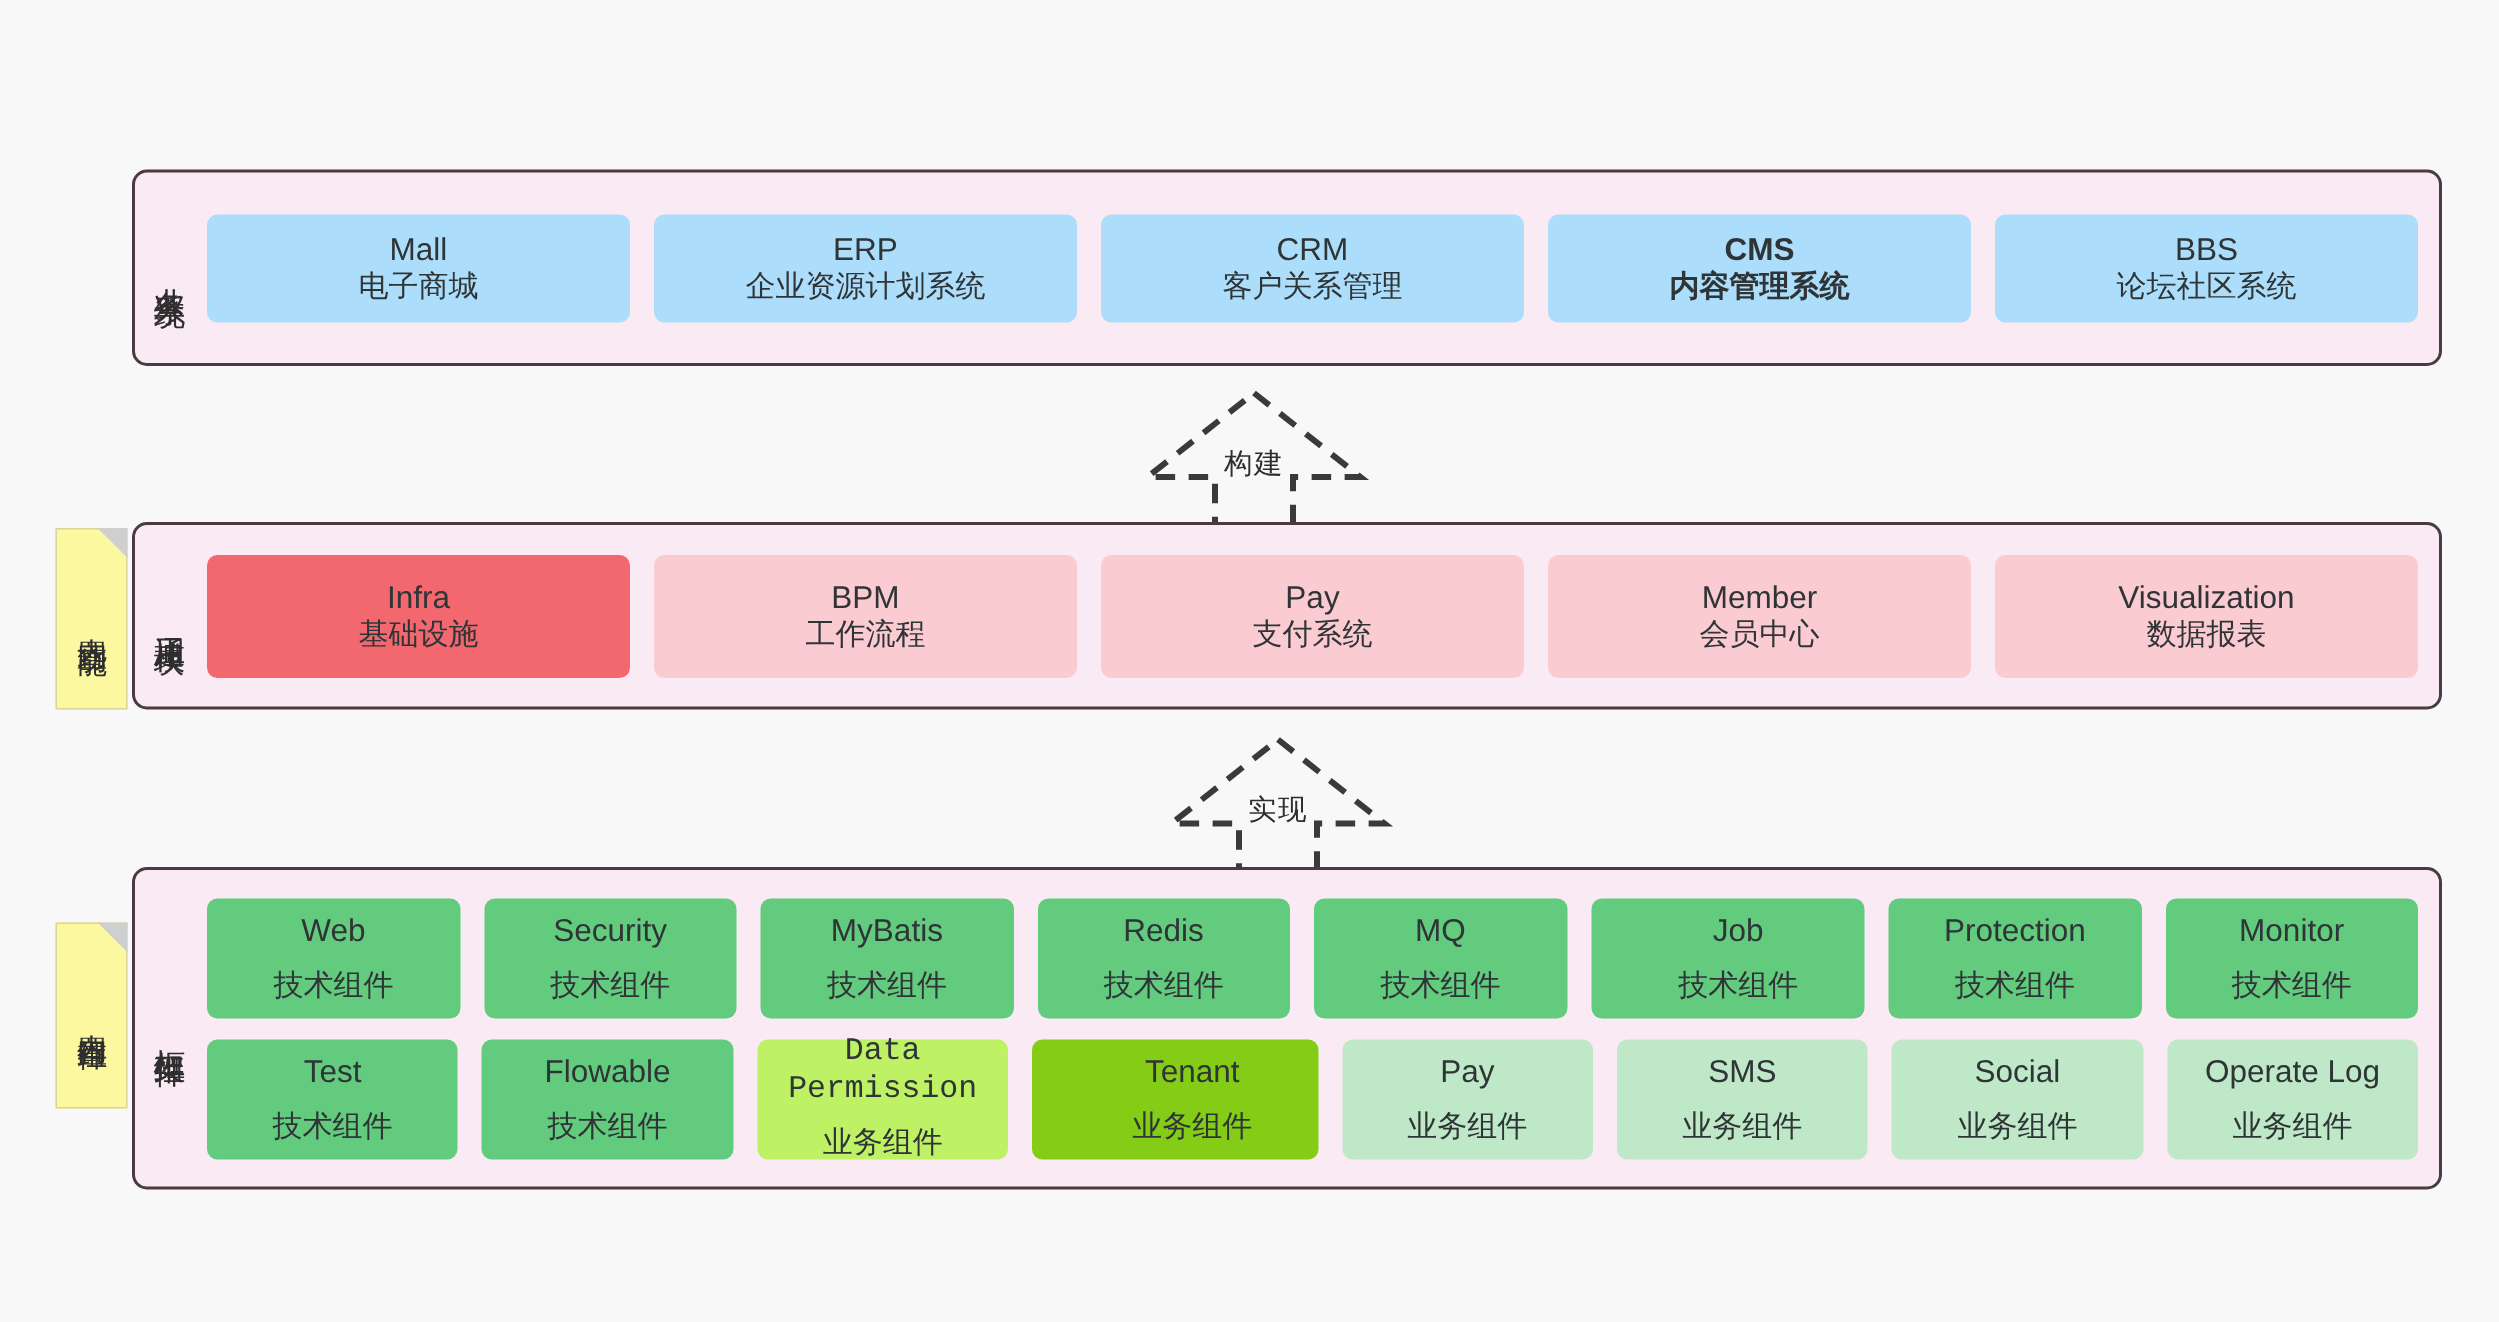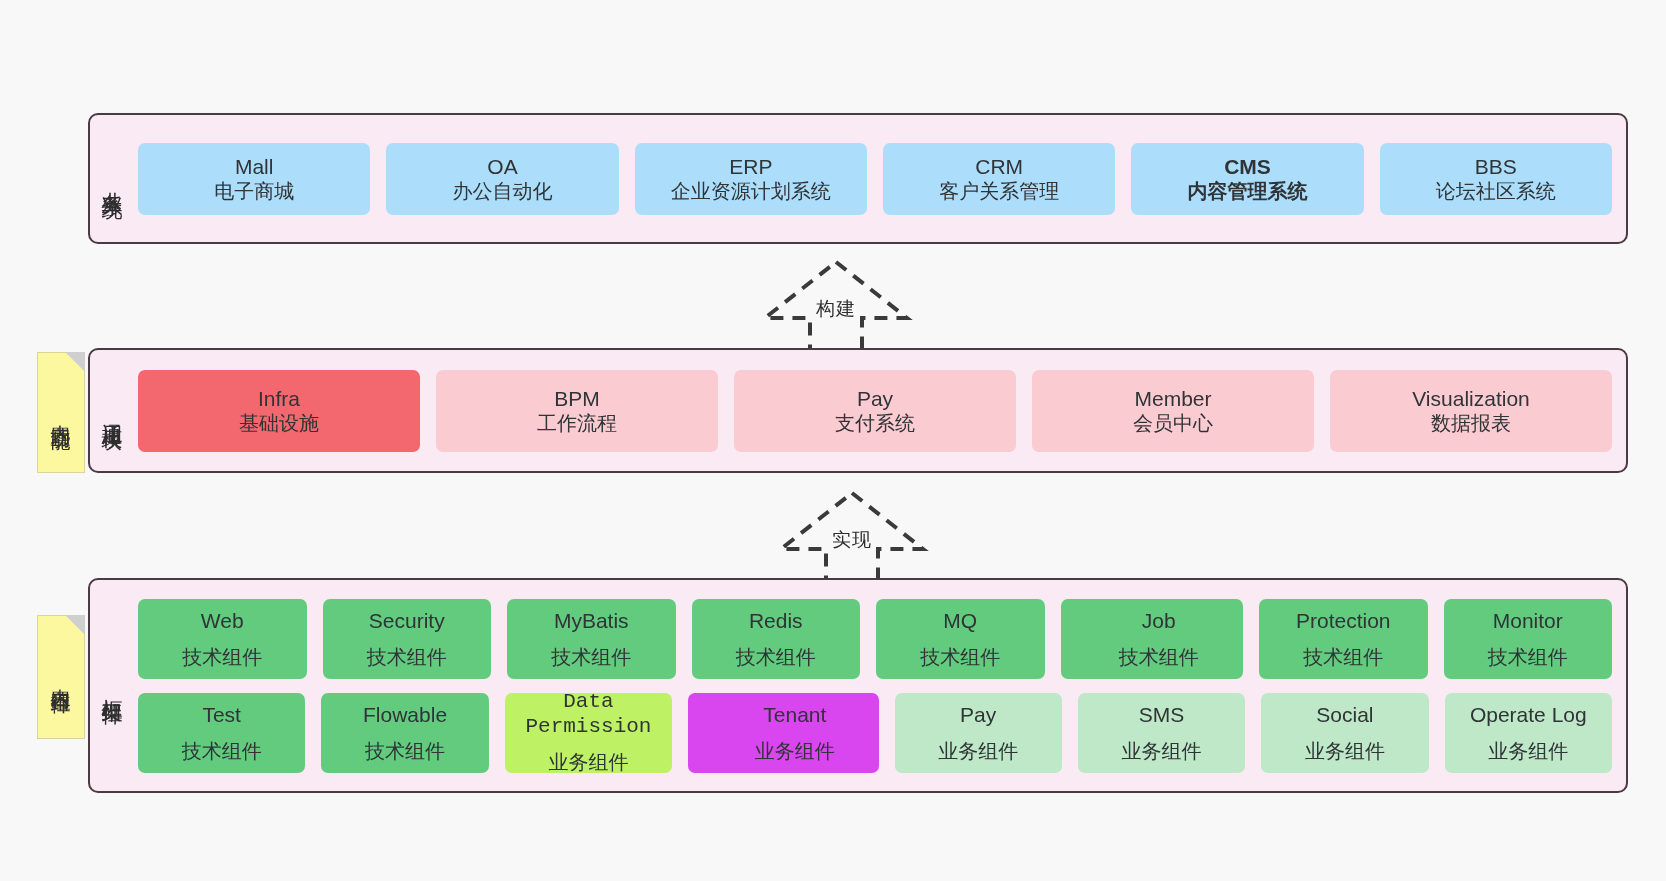--- a/index.html
+++ b/index.html
@@ -133,24 +133,20 @@
 
   <div class="band" id="band-business" style="background: rgb(249, 234, 244); border-color: rgb(74, 58, 66);">
     <div class="band-label">业务系统</div>
     <div class="band-body">
       <div class="row">
         <div class="cell" style="background: rgb(172, 221, 251);">
           <span class="t1">Mall</span>
           <span class="t2">电子商城</span>
         </div>
         <div class="cell" style="background: rgb(172, 221, 251);">
-          <span class="t1">OA</span>
-          <span class="t2">办公自动化</span>
-        </div>
-        <div class="cell" style="background: rgb(172, 221, 251);">
           <span class="t1">ERP</span>
           <span class="t2">企业资源计划系统</span>
         </div>
         <div class="cell" style="background: rgb(172, 221, 251);">
           <span class="t1">CRM</span>
           <span class="t2">客户关系管理</span>
         </div>
         <div class="cell" style="background: rgb(172, 221, 251); font-weight: bold;">
           <span class="t1">CMS</span>
           <span class="t2">内容管理系统</span>
@@ -256,21 +252,21 @@
           <span class="t2">技术组件</span>
         </div>
         <div class="cell" style="background: rgb(98, 203, 126);">
           <span class="t1">Flowable</span>
           <span class="t2">技术组件</span>
         </div>
         <div class="cell" style="background: #bef264; font-family: Liberation Mono, monospace;">
           <span class="t1">Data Permission</span>
           <span class="t2">业务组件</span>
         </div>
-        <div class="cell" style="background: #d946ef; padding-left: 29px;">
+        <div class="cell" style="background: #84cc16; padding-left: 29px;">
           <span class="t1">Tenant</span>
           <span class="t2">业务组件</span>
         </div>
         <div class="cell" style="background: rgb(190, 232, 199);">
           <span class="t1">Pay</span>
           <span class="t2">业务组件</span>
         </div>
         <div class="cell" style="background: rgb(190, 232, 199);">
           <span class="t1">SMS</span>
           <span class="t2">业务组件</span>

